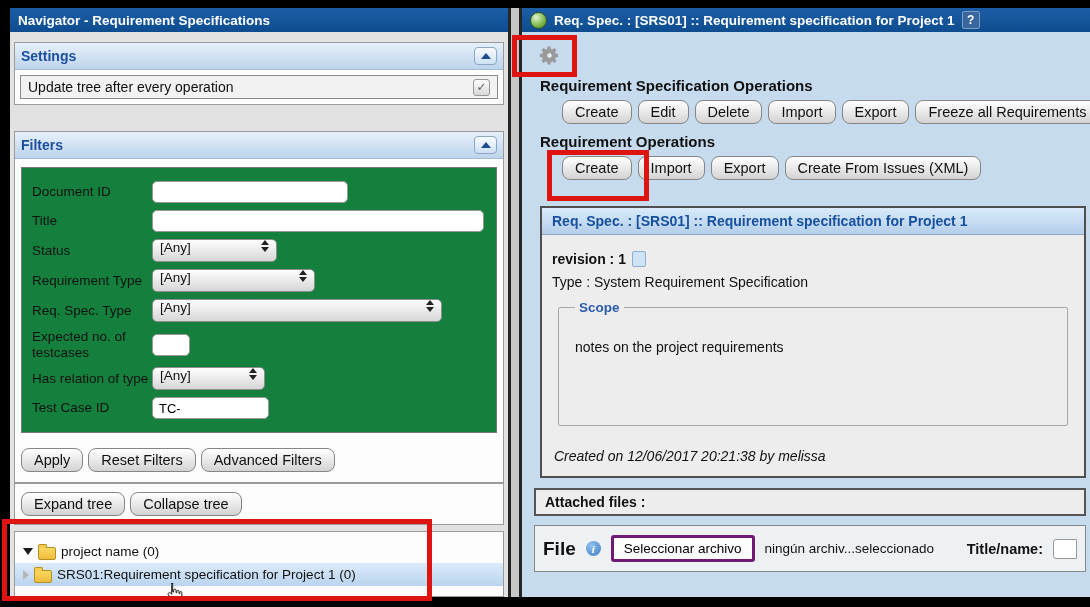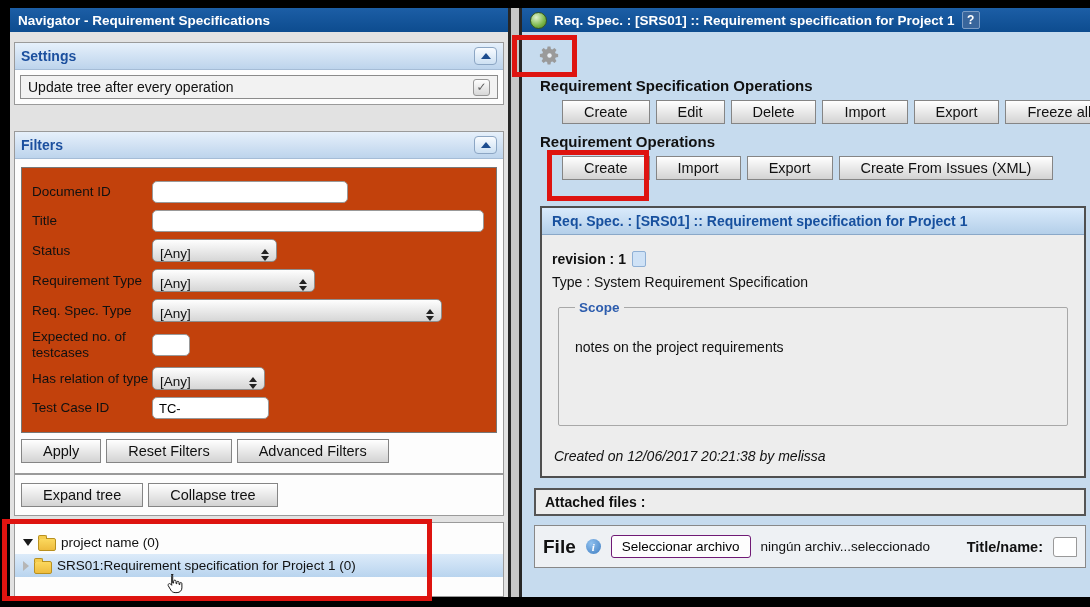--- a/index.html
+++ b/index.html
@@ -17,33 +17,33 @@
   .sec-title{color:#1b4f9e;font-weight:bold;font-size:14px}
   .collapse-btn{width:23px;height:18px;border:1px solid #8ca6c4;border-radius:4px;
             background:linear-gradient(#f8fbff,#cde0f2);display:flex;align-items:center;justify-content:center;padding:0;cursor:pointer}
   .tri-up{width:0;height:0;border-left:5px solid transparent;border-right:5px solid transparent;border-bottom:6px solid #1c4c8f}
   .settings-box{margin-bottom:26px}
   .setting-row{margin:5px;border:1px solid #8b8b8b;background:#f2f2f2;height:22px;display:flex;
             align-items:center;justify-content:space-between;padding:0 7px;font-size:14px}
   .checkbox{width:15px;height:15px;border:1px solid #979797;border-radius:3px;
             background:linear-gradient(#fefefe,#d7d7d7);color:#5f5f5f;font-size:12px;font-weight:bold;
             display:flex;align-items:center;justify-content:center}
-  .filter-form{margin:8px 6px 4px;border:1px solid #777;background:#c2410c;padding:6px 10px}
+  .filter-form{margin:8px 6px 13px;border:1px solid #777;background:#15803d;padding:6px 10px}
   .frow{display:flex;align-items:center;margin:7px 0}
   .frow label{width:120px;flex:0 0 120px;font-size:13.5px;line-height:1.15}
   .tin{height:18px;border:1px solid #999;border-radius:5px;background:#fff;font-size:13px;
        padding:1px 6px;font-family:Liberation Sans, sans-serif;box-sizing:content-box}
   .sel{height:23px;border:1px solid #8e8e8e;border-radius:5px;background:linear-gradient(#fefefe,#d6d6d6);
-       display:flex;align-items:flex-end;justify-content:space-between;padding:0 7px;font-size:13.5px;
+       display:flex;align-items:flex-start;justify-content:space-between;padding:0 7px;font-size:13.5px;
        box-sizing:border-box;cursor:pointer}
   .updown{display:flex;flex-direction:column;gap:2px;margin-left:8px}
   .updown .u{width:0;height:0;border-left:4px solid transparent;border-right:4px solid transparent;border-bottom:5px solid #222;display:block}
   .updown .d{width:0;height:0;border-left:4px solid transparent;border-right:4px solid transparent;border-top:5px solid #222;display:block}
-  .btn{background:linear-gradient(#ffffff,#d3d3d3);border:1px solid #858585;border-radius:0;
-       font-size:14.5px;color:#111;padding:3px 21px;font-family:inherit;cursor:pointer;white-space:nowrap}
+  .btn{background:linear-gradient(#ffffff,#d3d3d3);border:1px solid #858585;border-radius:8px;
+       font-size:14.5px;color:#111;padding:3px 12px;font-family:inherit;cursor:pointer;white-space:nowrap}
   .filter-actions{padding:2px 6px 10px;display:flex;gap:5px}
   .treebtns-box{padding:8px 6px;display:flex;gap:5px;flex:0 0 auto}
   .tree-box{margin-top:6px;flex:1;position:relative;font-size:13.5px;padding-top:8px}
   .tree-row{height:23px;display:flex;align-items:center;gap:5px;padding-left:8px}
   .tree-row.selected{background:linear-gradient(#dcebfa,#b9d4ee)}
   .tree-row.child{}
   .tri-open{width:0;height:0;border-left:5px solid transparent;border-right:5px solid transparent;border-top:7px solid #1a1a1a}
   .tri-closed{width:0;height:0;border-top:5px solid transparent;border-bottom:5px solid transparent;border-left:6px solid #b6b6b6}
   .folder{width:16px;height:11px;background:linear-gradient(#fbd85e,#eebc3e);border:1px solid #b8901f;
           border-radius:2px;position:relative;margin-top:4px;flex:0 0 auto}
@@ -76,21 +76,21 @@
   .scope-text{font-size:14px;margin:24px 0 0 8px}
   .created-line{font-style:italic;font-size:14px;margin:22px 0 8px 2px}
   .attached-box{margin:10px 0 0 4px;width:552px;border:2px solid #555;background:#ededed;font-weight:bold;
                 font-size:14px;padding:4px 9px;box-sizing:border-box}
   .file-box{margin:9px 0 0 4px;width:552px;border:1px solid #888;background:#eef1f4;padding:9px 8px;
             display:flex;align-items:center;gap:10px;box-sizing:border-box;overflow:hidden}
   .file-label{font-weight:bold;font-size:19px}
   .info-icon{width:15px;height:15px;border-radius:50%;background:radial-gradient(circle at 35% 30%,#8fc0ee,#3f7ec2);
              color:#fff;font-size:11px;font-weight:bold;font-style:italic;display:flex;align-items:center;
              justify-content:center;font-family:"Liberation Serif",serif;cursor:pointer}
-  .file-btn{background:#fdfdfd;border:1px solid #701a75;border-radius:3px;font-size:13.5px;padding:3px 10px;
+  .file-btn{background:#fdfdfd;border:3px solid #701a75;border-radius:3px;font-size:13.5px;padding:3px 10px;
             font-family:inherit;cursor:pointer;white-space:nowrap}
   .nofile{font-size:13.5px}
   .titlename{font-weight:bold;font-size:14.5px;margin-left:auto;white-space:nowrap}
   .tn-input{width:22px;height:18px;border:1px solid #999;border-radius:3px 0 0 3px;background:#fff;flex:0 0 auto}
   
   .anno{position:absolute;border:5px solid #de1410;z-index:60;pointer-events:none;box-sizing:border-box}
   #anno-gear{left:512px;top:35px;width:65px;height:42px}
   #anno-create{left:547px;top:150px;width:102px;height:51px}
   #anno-tree{left:2px;top:519px;width:430px;height:82px}
 </style>

